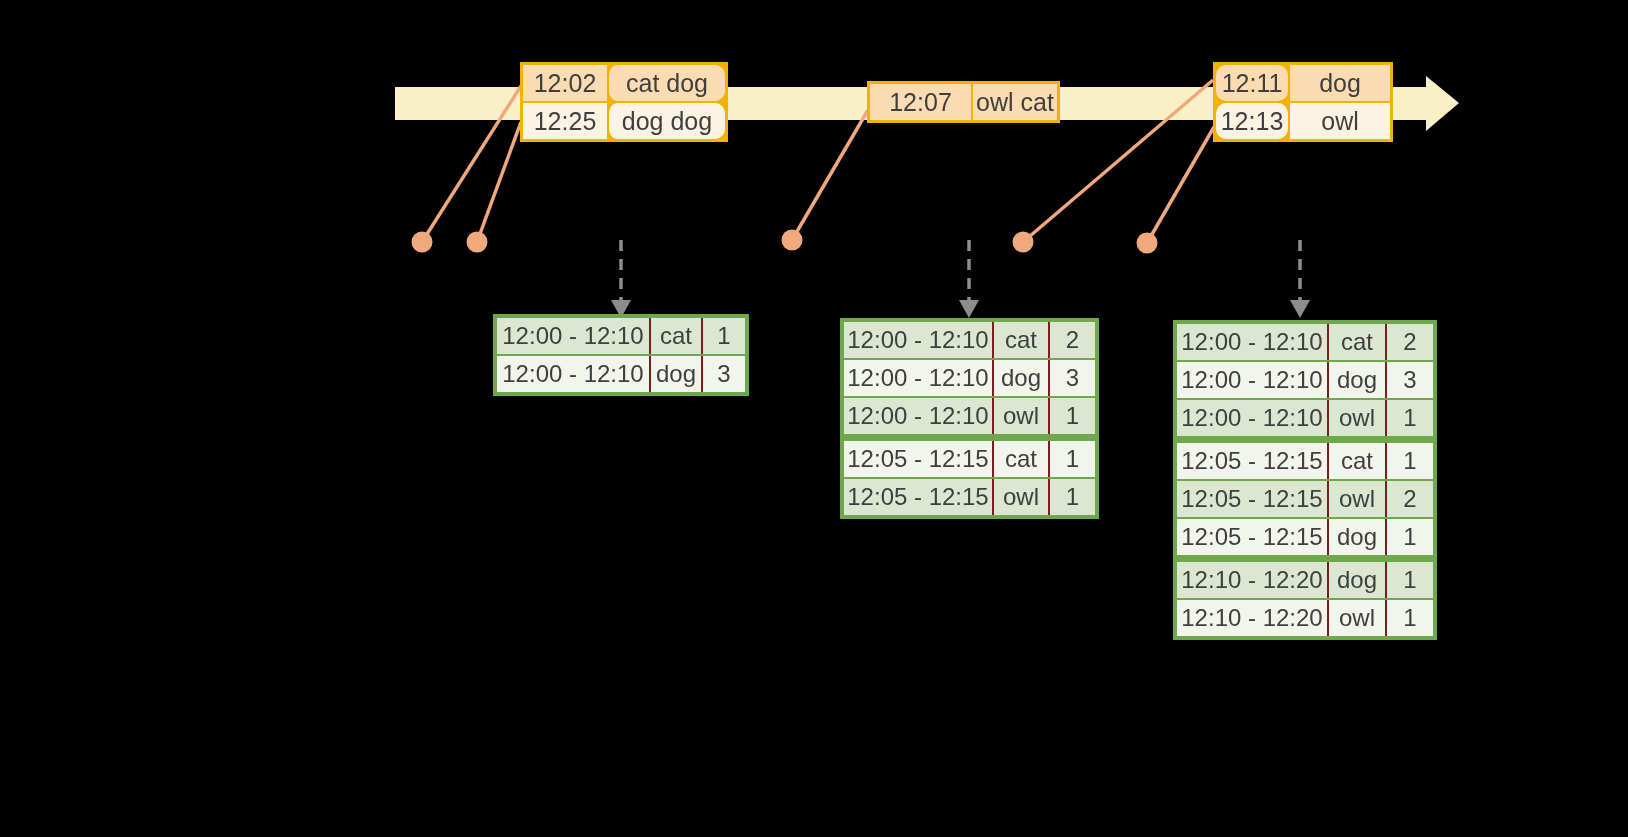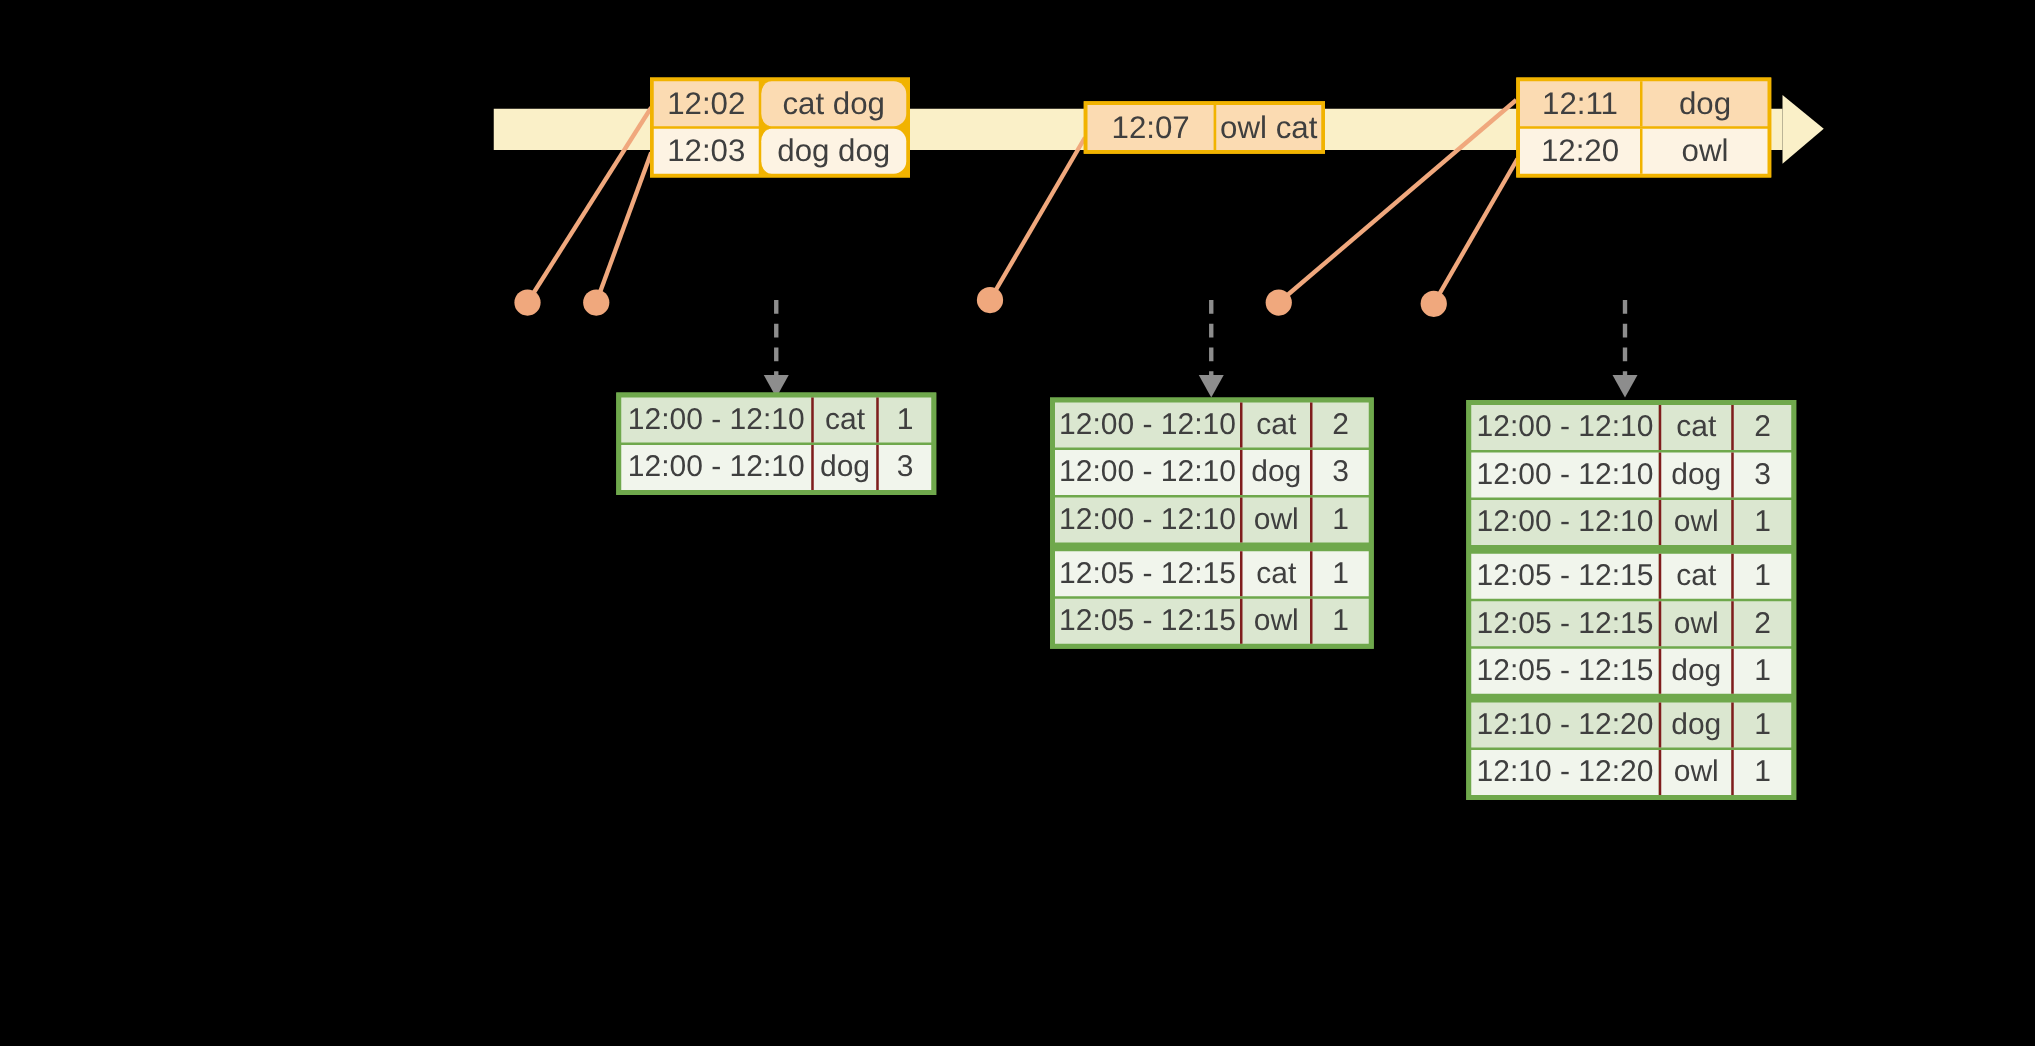--- a/index.html
+++ b/index.html
@@ -16,21 +16,21 @@
   .erow{display:flex;}
   .erow + .erow{border-top:2px solid #f1b300;}
   .ecell{
     height:36px;line-height:36px;text-align:center;font-size:25px;
     background:#fdf3e3;white-space:nowrap;overflow:hidden;
   }
   .ecell + .ecell{border-left:2px solid #f1b300;}
   .erow:first-child .ecell{background:#fbdbb2;}
   .t1 .time{width:84px;}  .t1 .words{width:116px;border-radius:10px;}
   .t2 .time{width:101px;}  .t2 .words{width:84px;}
-  .t3 .time{width:96px;}  .t3 .words{width:100px;}
+  .t3 .time{width:72px;border-radius:10px;}  .t3 .words{width:100px;}
 
   
   .gtable{
     position:absolute;z-index:2;border:4px solid #6fa84c;background:#6fa84c;
   }
   .grow{display:flex;}
   .grow + .grow{border-top:2px solid #6fa84c;}
   .grow.gsep{border-top-width:7px;}
   .gcell{
     height:36px;line-height:36px;text-align:center;font-size:24px;
@@ -78,41 +78,41 @@
     </g>
   </svg>
 
   <div class="etable t1" style="left:520px;top:62px">
 
   <div class="erow">
       <div class="ecell time">12:02</div>
       <div class="ecell words">cat dog</div>
     </div>
       <div class="erow">
-      <div class="ecell time">12:03</div>
+      <div class="ecell time">12:25</div>
       <div class="ecell words">dog dog</div>
     </div>
     </div>
 
   <div class="etable t2" style="left:867px;top:81px">
 
   <div class="erow">
       <div class="ecell time">12:07</div>
       <div class="ecell words">owl cat</div>
     </div>
     </div>
 
   <div class="etable t3" style="left:1213px;top:62px">
 
   <div class="erow">
       <div class="ecell time">12:11</div>
       <div class="ecell words">dog</div>
     </div>
       <div class="erow">
-      <div class="ecell time">12:20</div>
+      <div class="ecell time">12:13</div>
       <div class="ecell words">owl</div>
     </div>
     </div>
 
   <div class="gtable ga" style="left:493px;top:314px">
 
   <div class="grow">
       <div class="gcell win">12:00 - 12:10</div>
       <div class="gcell word">cat</div>
       <div class="gcell cnt">1</div>

